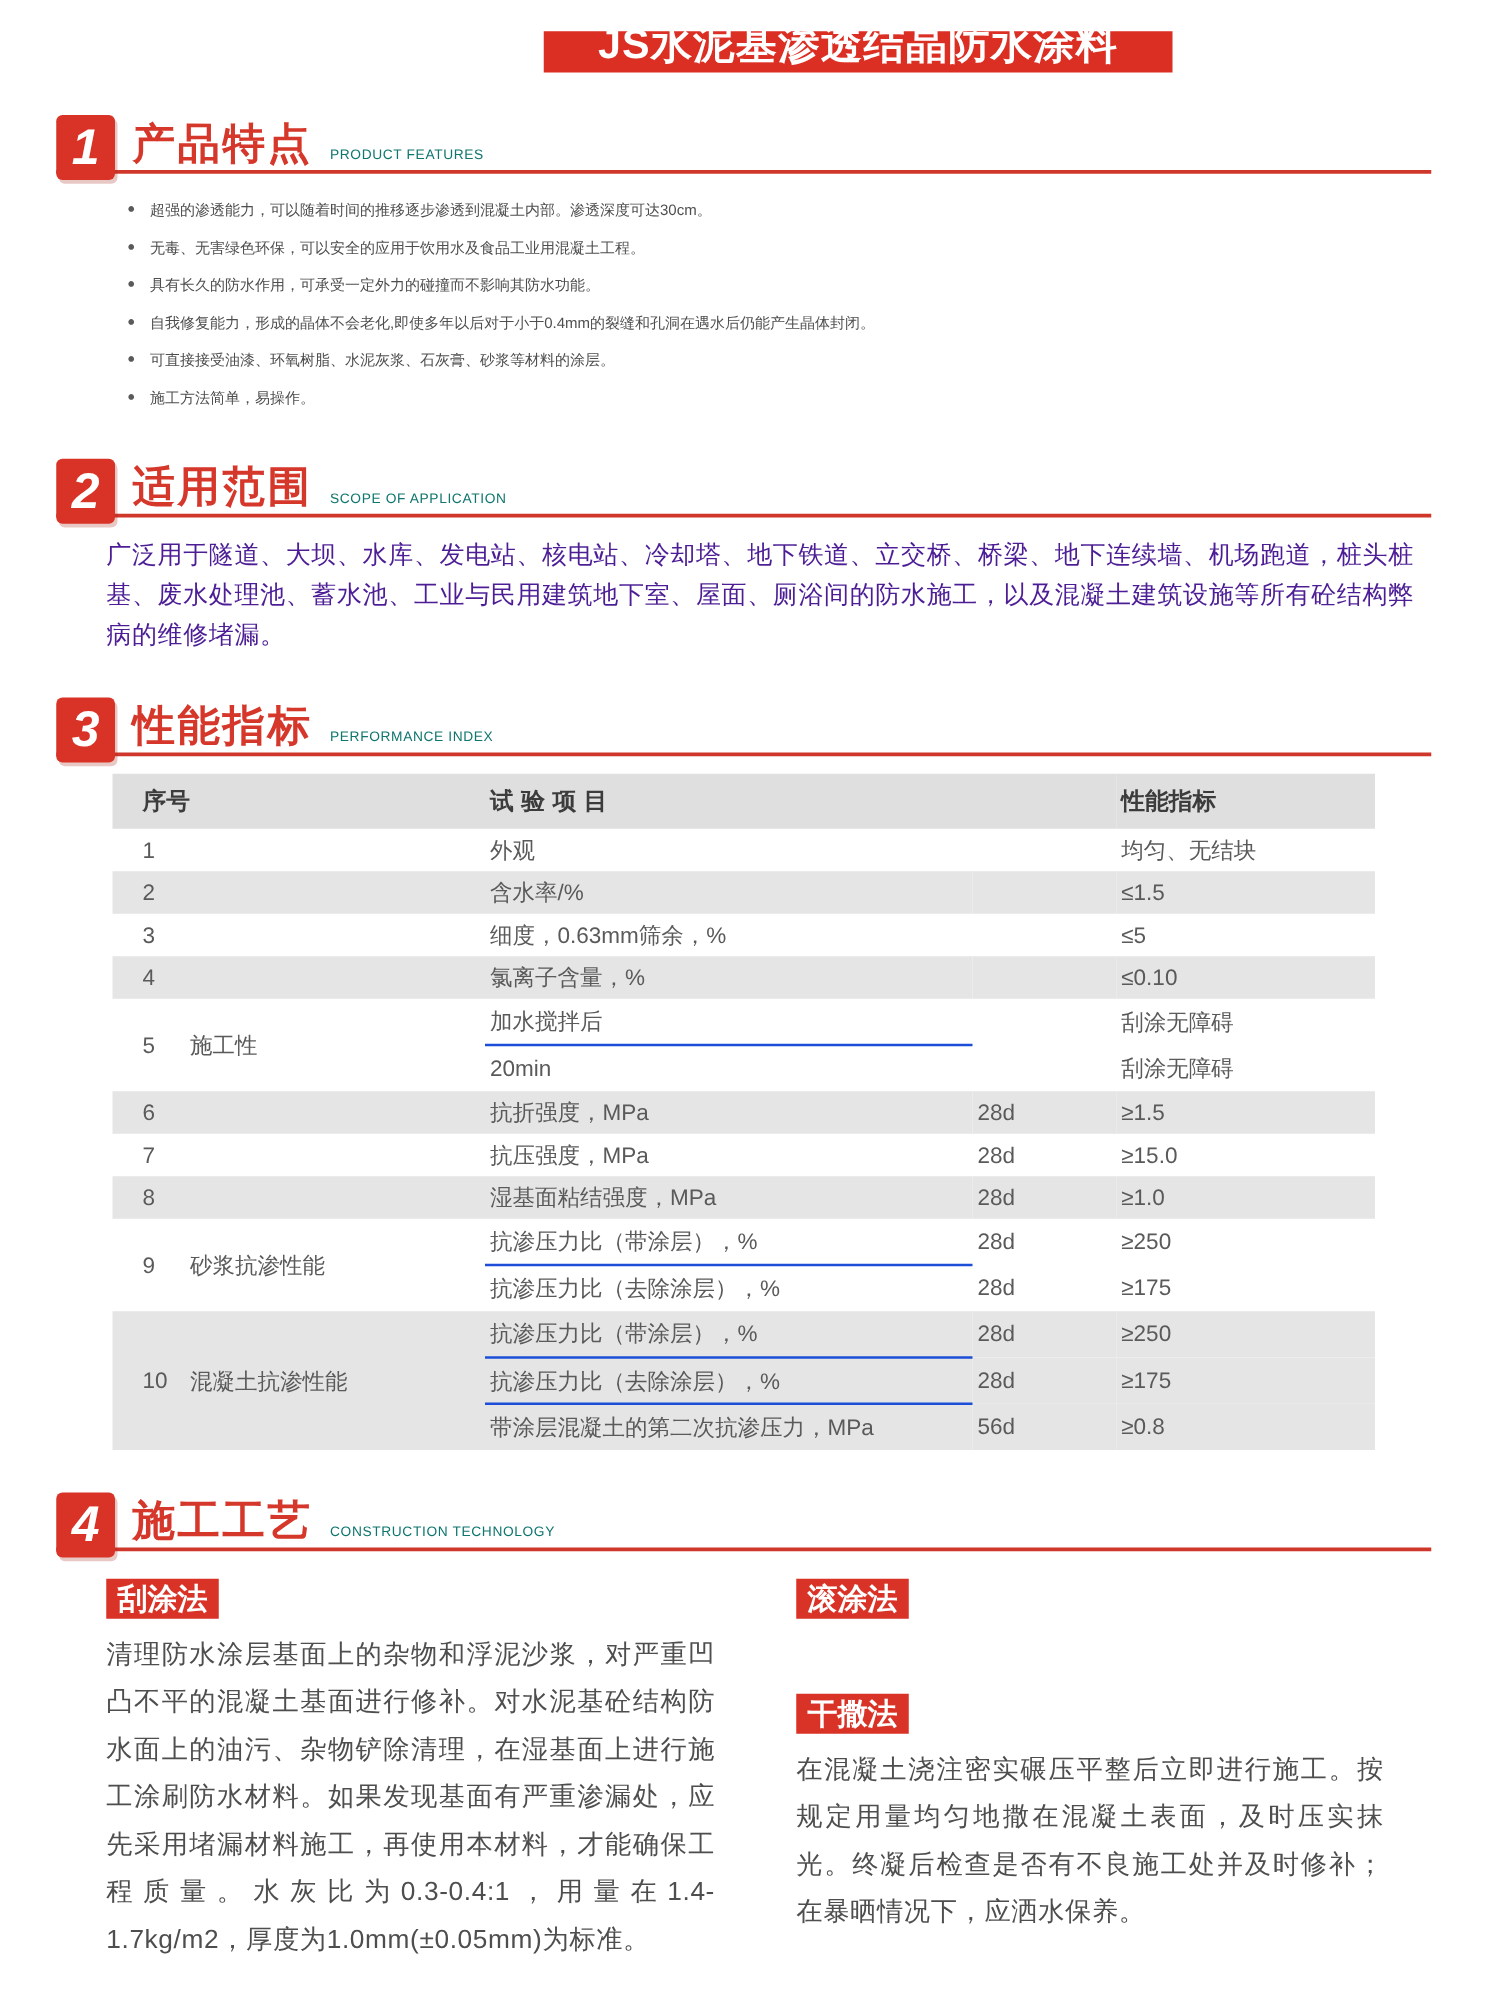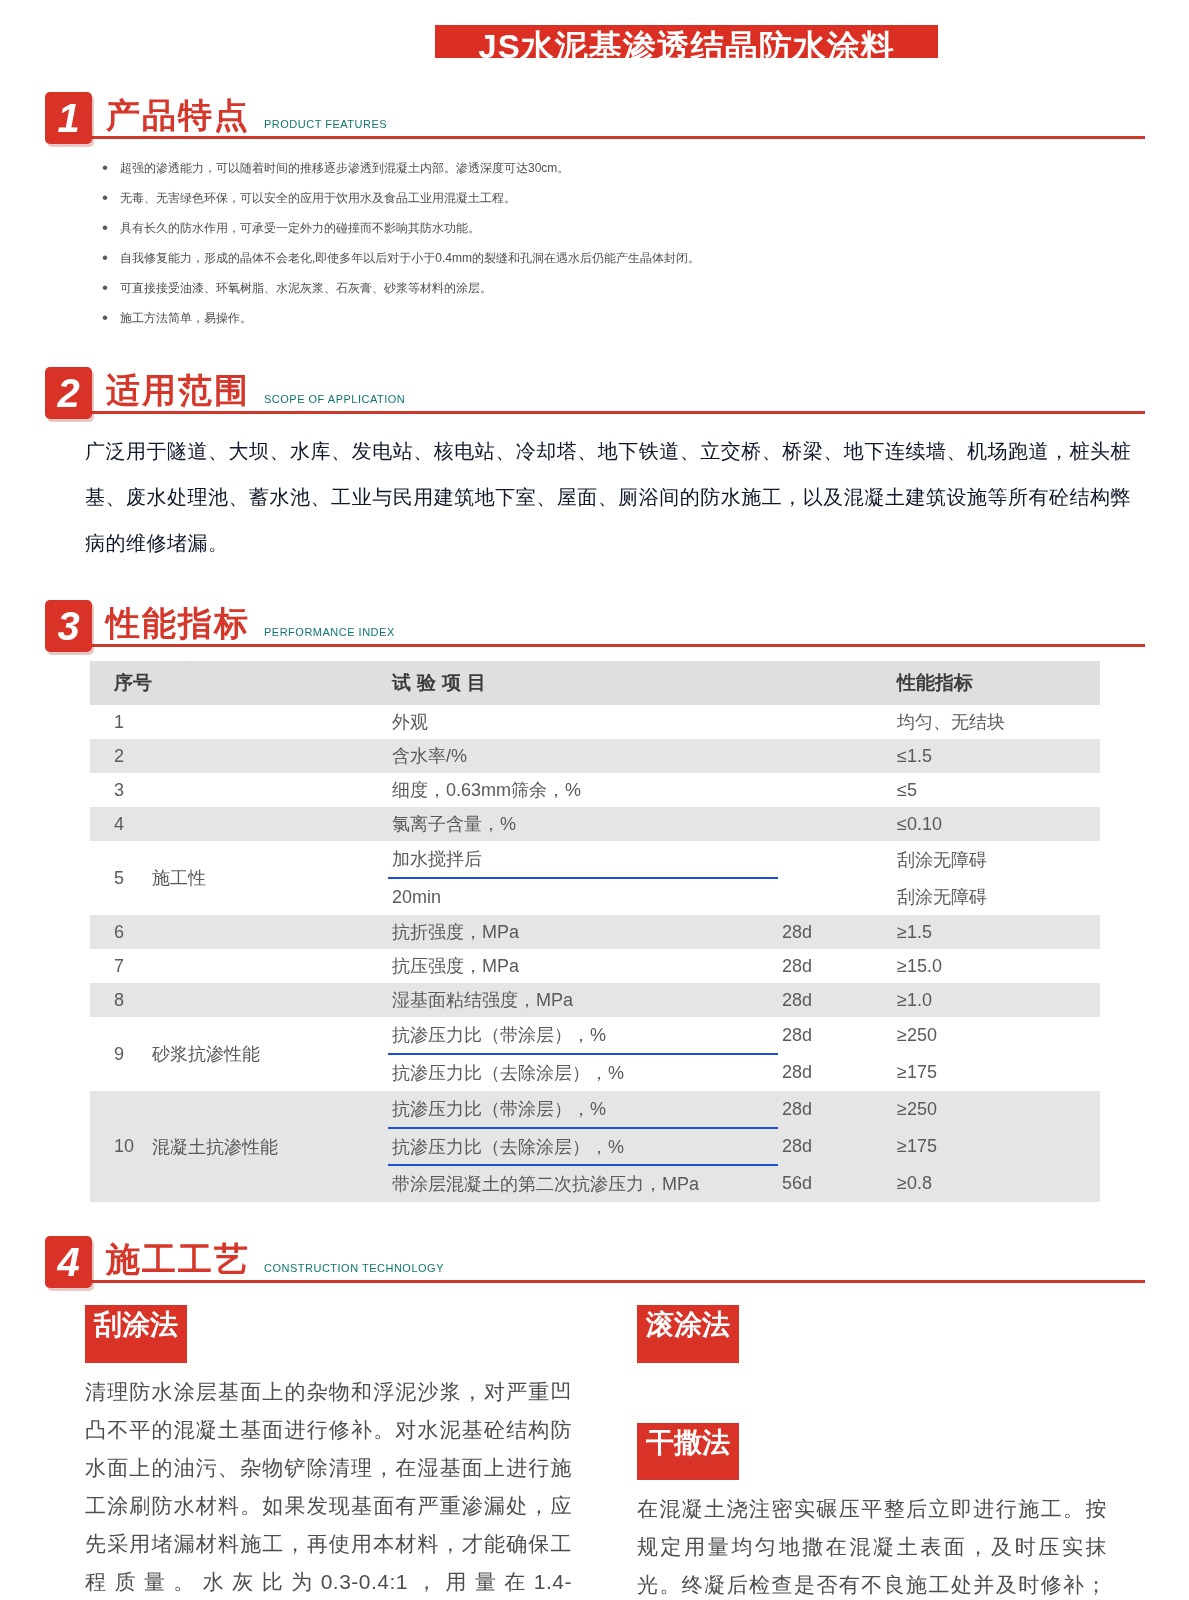--- a/index.html
+++ b/index.html
@@ -5,21 +5,21 @@
   * { margin: 0; padding: 0; box-sizing: border-box; }
   html, body { background: #ffffff; }
   body {
     width: 1189px; height: 1600px; overflow: hidden;
     font-family: "Liberation Sans", "DejaVu Sans", sans-serif;
     color: #4d4d4d; position: relative;
   }
   .banner {
     margin: 25px 0 0 435px; width: 503px; height: 33px;
     background: #dc2f23; color: #ffffff;
-    display: flex; align-items: flex-start; justify-content: center;
+    display: flex; align-items: flex-end; justify-content: center;
     font-size: 33px; font-weight: bold; letter-spacing: 1px;
   }
   .sec-header {
     margin: 34px 44px 0 45px;
     border-bottom: 3px solid #cf372b;
     display: flex; align-items: flex-end; gap: 14px;
     padding-bottom: 0;
   }
   .sec-num {
     width: 47px; height: 52px; background: #d93226; color: #ffffff;
@@ -36,22 +36,22 @@
   .features li {
     position: relative; padding-left: 20px;
     font-size: 12px; line-height: 30px; color: #4e4e4e;
   }
   .features li::before {
     content: "•"; position: absolute; left: 2px; top: 0;
     color: #5a5a5a; font-size: 17px;
   }
 
   .scope-text {
-    margin: 14px 58px 0 85px; font-size: 20px; line-height: 46px;
-    color: #0f172a; text-align: justify; letter-spacing: 0.5px;
+    margin: 14px 58px 0 85px; font-size: 20px; line-height: 32px;
+    color: #4c1d95; text-align: justify; letter-spacing: 0.5px;
   }
 
   table.perf {
     border-collapse: collapse; table-layout: fixed;
     width: 1010px; margin: 14px 0 0 90px;
     font-size: 18px; color: #5a5a5a;
   }
   table.perf col.c-no { width: 58px; }
   table.perf col.c-cat { width: 240px; }
   table.perf col.c-item { width: 390px; }
@@ -70,21 +70,21 @@
   tr.gray td { background: #e5e5e5; }
   td.sub-divided { border-bottom: 2px solid #1d4ed8; }
   tr.subrow td { height: 37px; }
   td.age { padding-left: 10px; }
 
   .cols { display: flex; margin: 22px 58px 0 85px; gap: 65px; }
   .col-left { width: 487px; flex: 0 0 auto; }
   .col-right { width: 470px; flex: 0 0 auto; }
   .badge {
     display: inline-block; background: #d93226; color: #ffffff;
-    font-size: 28px; font-weight: bold; padding: 3px 9px 21px 9px;
+    font-size: 24px; font-weight: bold; padding: 3px 9px 0 9px;
     line-height: 1.2;
   }
   .method-text {
     margin-top: 10px; font-size: 21px; line-height: 38px;
     color: #4e4e4e; text-align: justify; letter-spacing: 0.5px;
   }
   .badge-gap { height: 60px; }
 </style>
 </head>
 <body>

